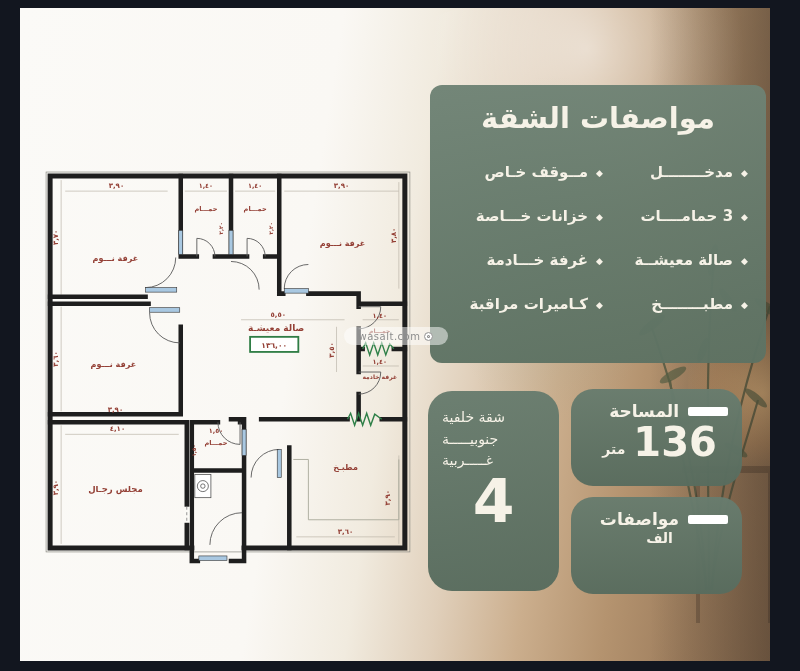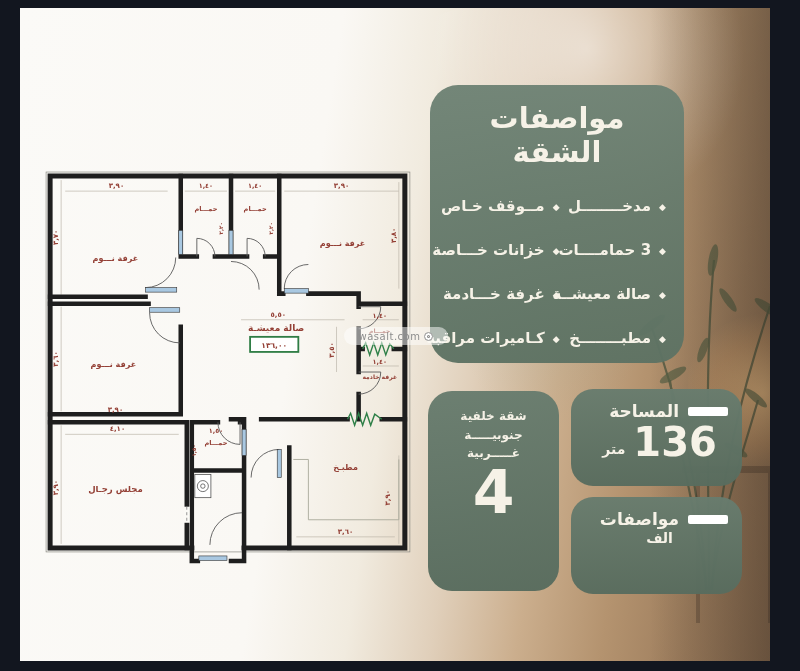--- a/index.html
+++ b/index.html
@@ -22,33 +22,33 @@
   .table-leg{position:absolute;width:4px;height:150px;background:rgba(60,48,38,.32);top:465px;}
   .leg-a{left:676px}.leg-b{left:748px}
   .right-shade{position:absolute;right:0;top:0;width:120px;height:100%;
     background:linear-gradient(to right,transparent,rgba(40,32,25,.35));}
 
   
   .plan{position:absolute;left:45px;top:166px;width:372px;height:402px;}
   .plan text{font-family:"DejaVu Sans",sans-serif;font-weight:bold;fill:#944036;}
 
   
-  .panel{position:absolute;left:430px;top:85px;width:254px;height:278px;border-radius:28px;
+  .panel{position:absolute;left:430px;top:85px;width:336px;height:278px;border-radius:12px;
     background:linear-gradient(180deg,rgba(110,130,116,.96),rgba(93,114,99,.96));
     color:#f6f2e7;box-sizing:border-box;padding:16px 18px 10px;}
   .panel-title{font-size:29px;font-weight:bold;text-align:center;letter-spacing:.5px;}
   .spec-grid{display:grid;grid-template-columns:47% 53%;row-gap:26px;column-gap:4px;margin-top:28px;}
   .spec-item{display:flex;align-items:center;gap:8px;font-size:15px;font-weight:bold;white-space:nowrap;}
   .bullet{font-size:9px;line-height:1;transform:translateY(1px);}
 
   
   .box{position:absolute;border-radius:22px;color:#f6f2e7;box-sizing:border-box;
     background:linear-gradient(180deg,rgba(104,124,110,.97),rgba(88,108,94,.97));}
   .orient{left:428px;top:391px;width:131px;height:200px;border-radius:24px;padding:16px 14px 10px;}
-  .o-line{font-size:12px;font-weight:bold;text-align:center;line-height:1.55;}
+  .o-line{font-size:14px;font-weight:normal;text-align:left;line-height:1.55;}
   .o-count{font-size:60px;font-weight:bold;text-align:center;line-height:.9;margin-top:2px;}
   .o-count-label{font-size:19px;font-weight:bold;text-align:left;padding-left:8px;margin-top:-6px;}
   .info{left:571px;top:389px;width:171px;height:97px;padding:12px 14px 8px;}
   .price-box{top:497px;}
   .b-row1{display:flex;align-items:center;gap:9px;}
   .dash{width:40px;height:9px;background:#ffffff;border-radius:2px;flex:none;}
   .b-label{font-size:17px;font-weight:bold;}
   .b-row2{display:flex;align-items:flex-end;gap:8px;margin-top:1px;padding-left:6px;justify-content:center;}
   .b-value{font-size:40px;font-weight:bold;line-height:1;}
   .b-unit{font-size:14px;font-weight:bold;margin-bottom:5px;}

